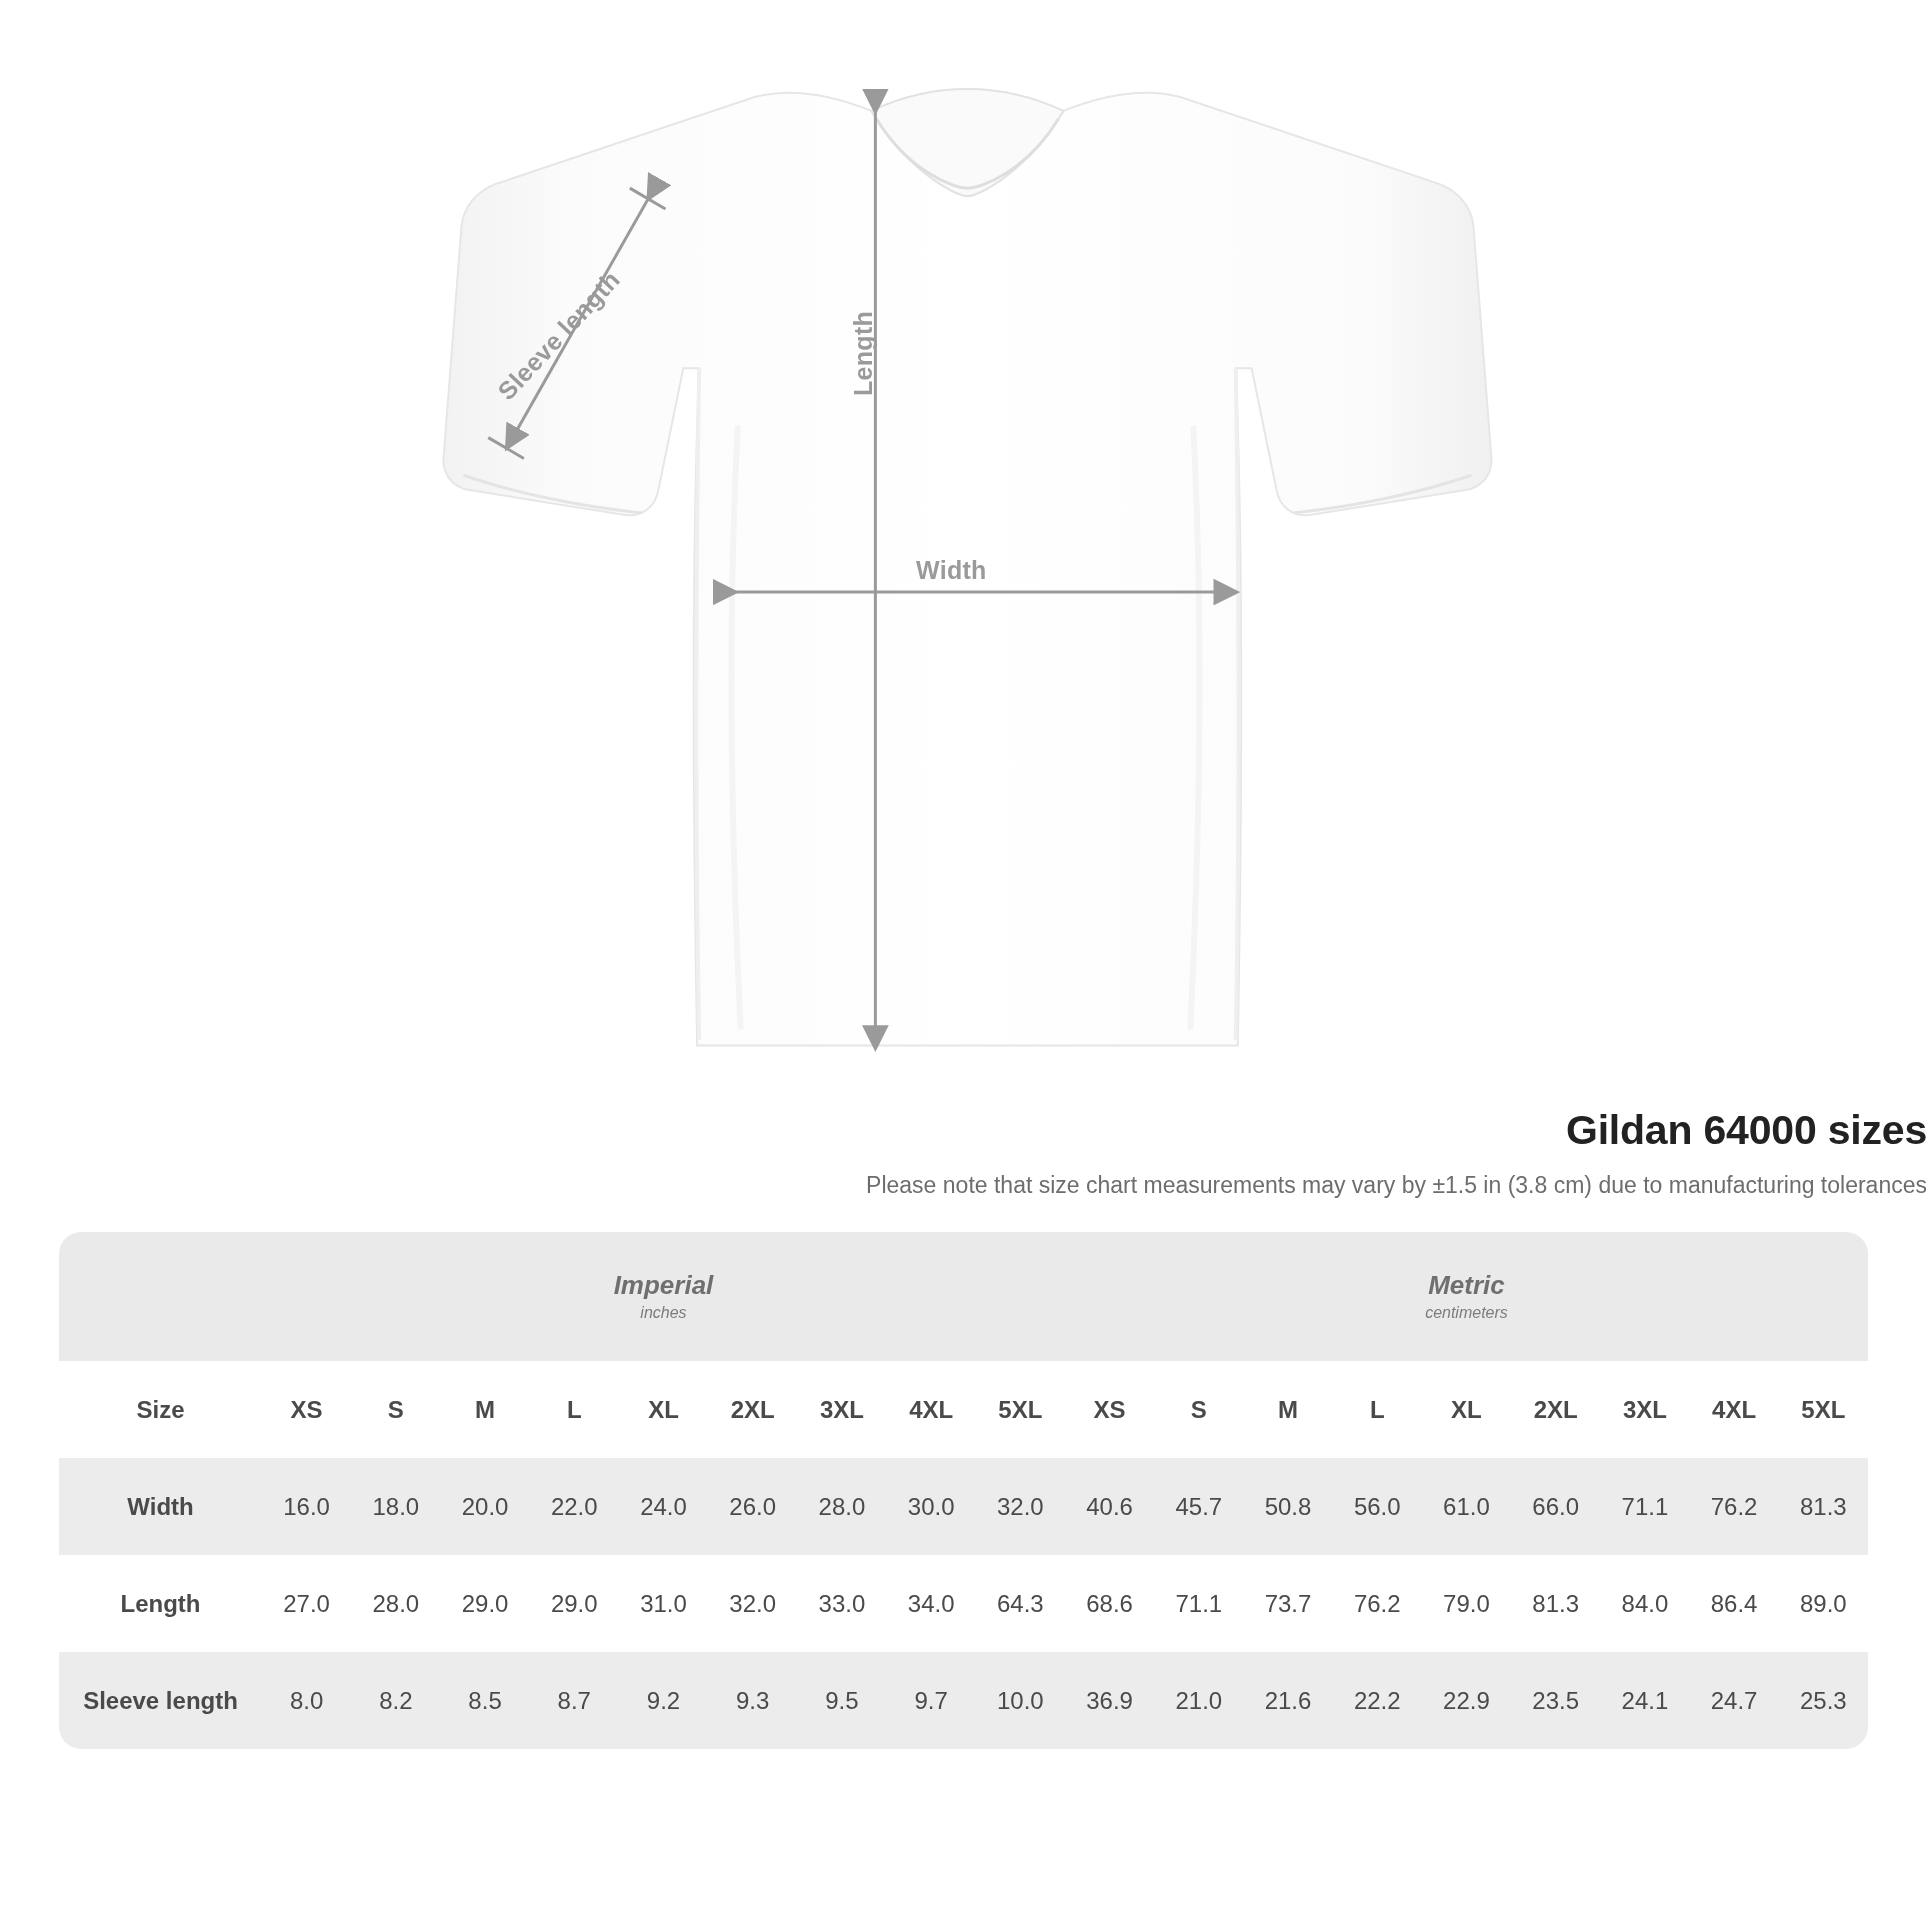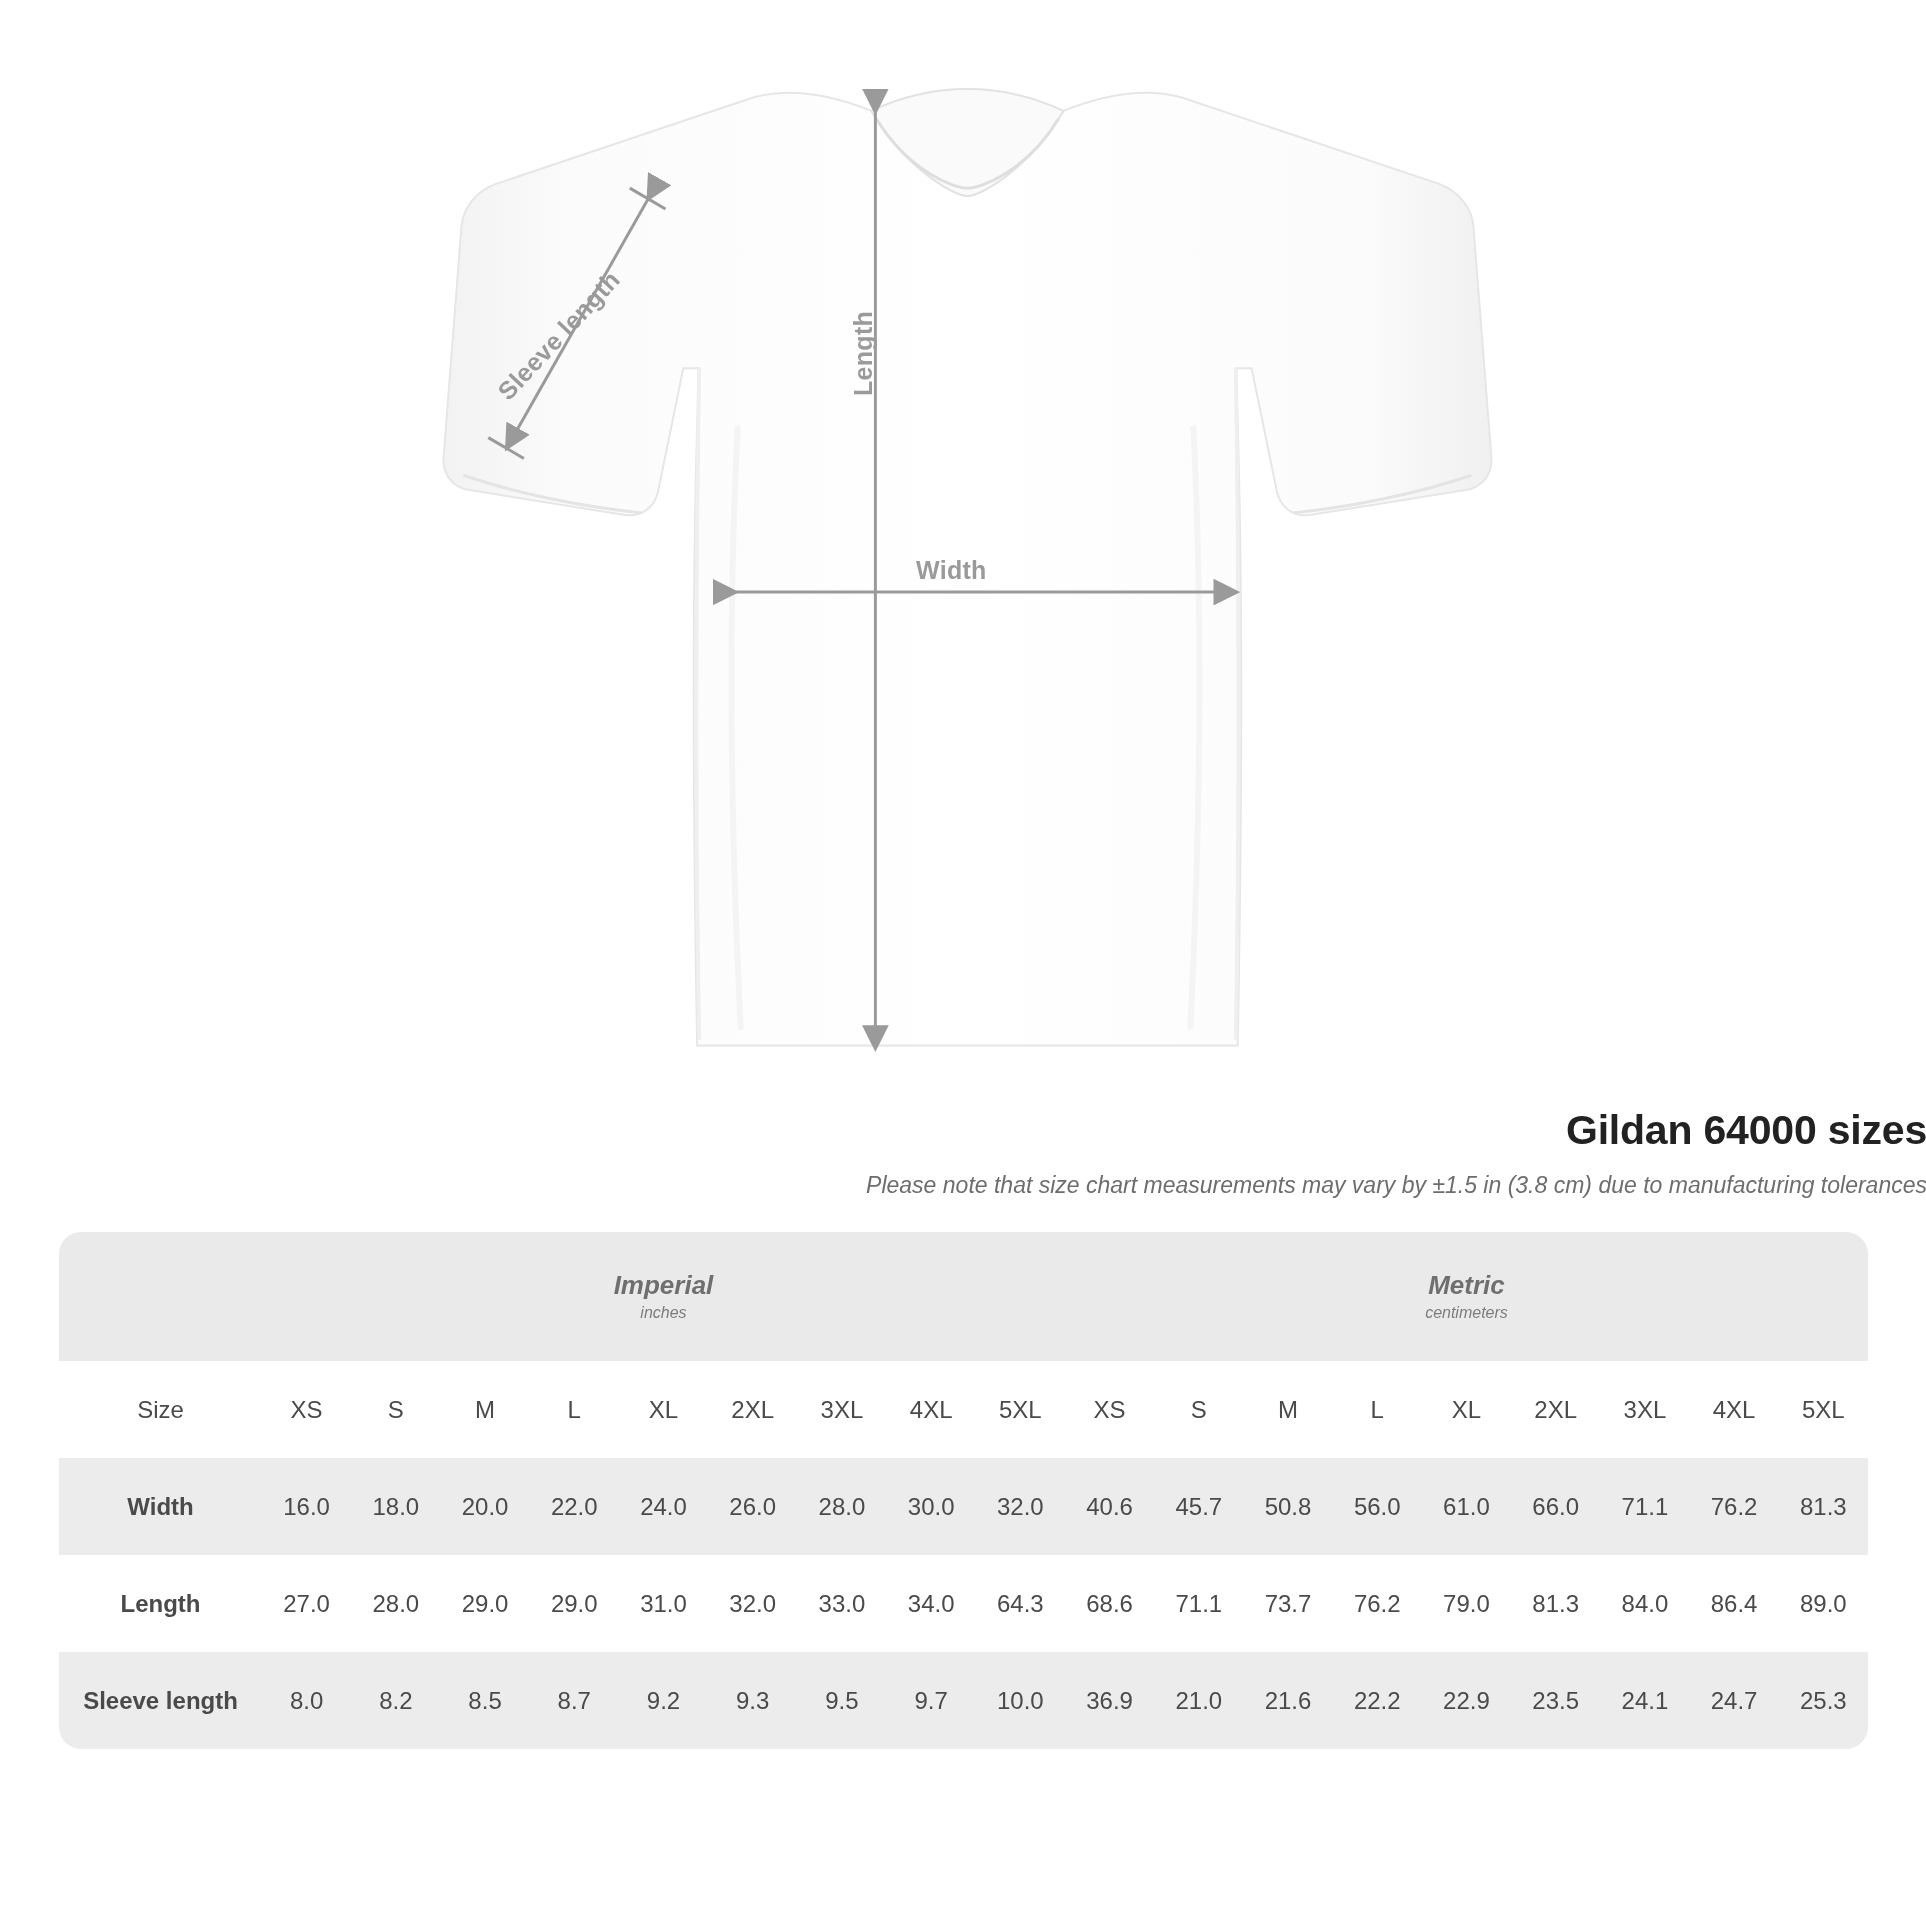--- a/index.html
+++ b/index.html
@@ -64,21 +64,20 @@
   }
   .chart-title {
     font-size: 41px;
     font-weight: bold;
     color: #222222;
     letter-spacing: -0.2px;
   }
   .chart-note {
     margin-top: 18px;
     font-size: 23px;
-    font-style: italic;
     color: #6d6d6d;
   }
 
   
   .table-wrap {
     margin: 33px 59px 0 59px;
     border-radius: 22px;
     overflow: hidden;
     background: #ffffff;
   }
@@ -111,21 +110,21 @@
   }
   .unit-sub {
     font-size: 16px;
     font-style: italic;
     color: #7d7d7d;
     margin-top: 4px;
   }
   .size-row td {
     background: #ffffff;
     height: 95px;
-    font-weight: normal;
+    font-weight: bold;
     color: #5c5c5c;
     font-size: 25px;
   }
   .data-row td {
     height: 95px;
   }
   .data-row.alt td {
     background: #ececec;
   }
   .data-row.plain td {

